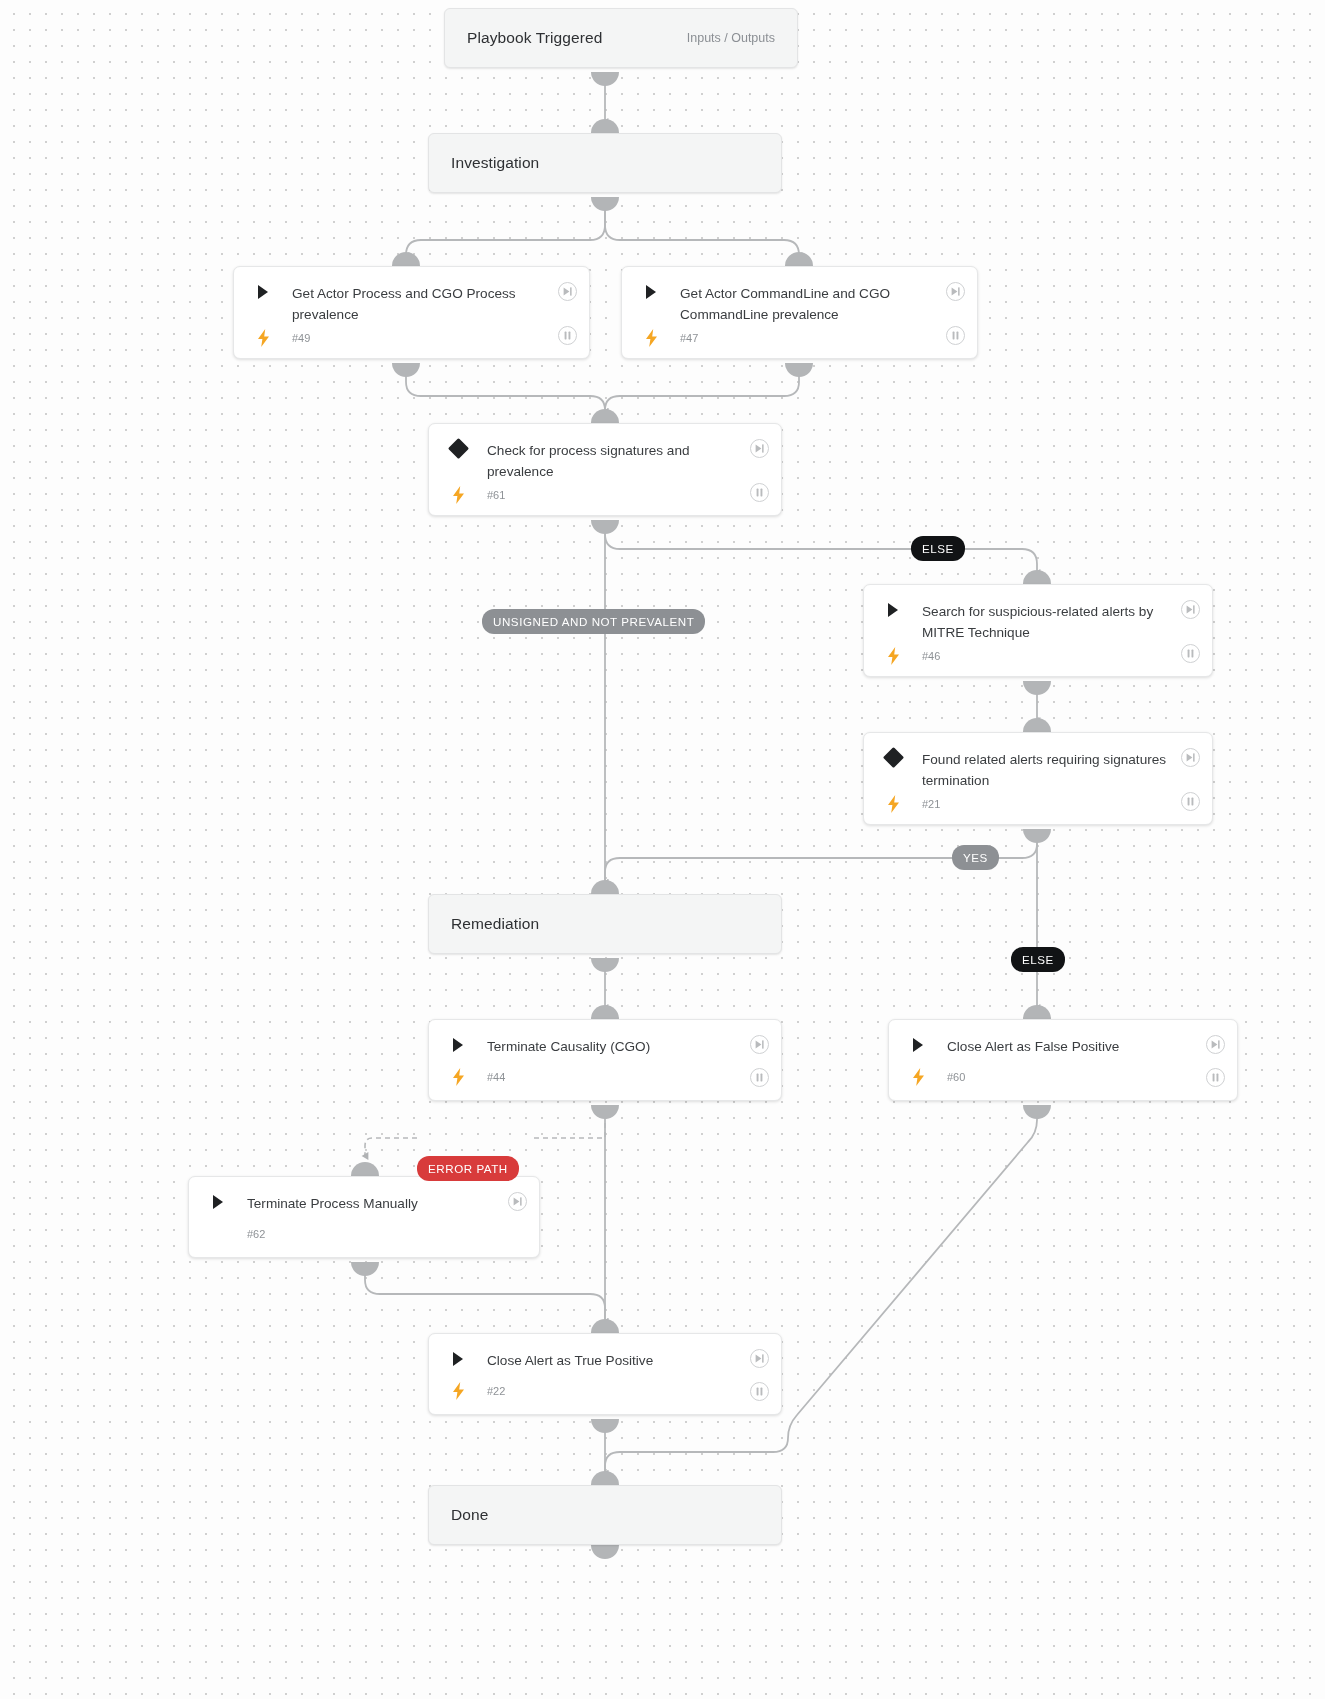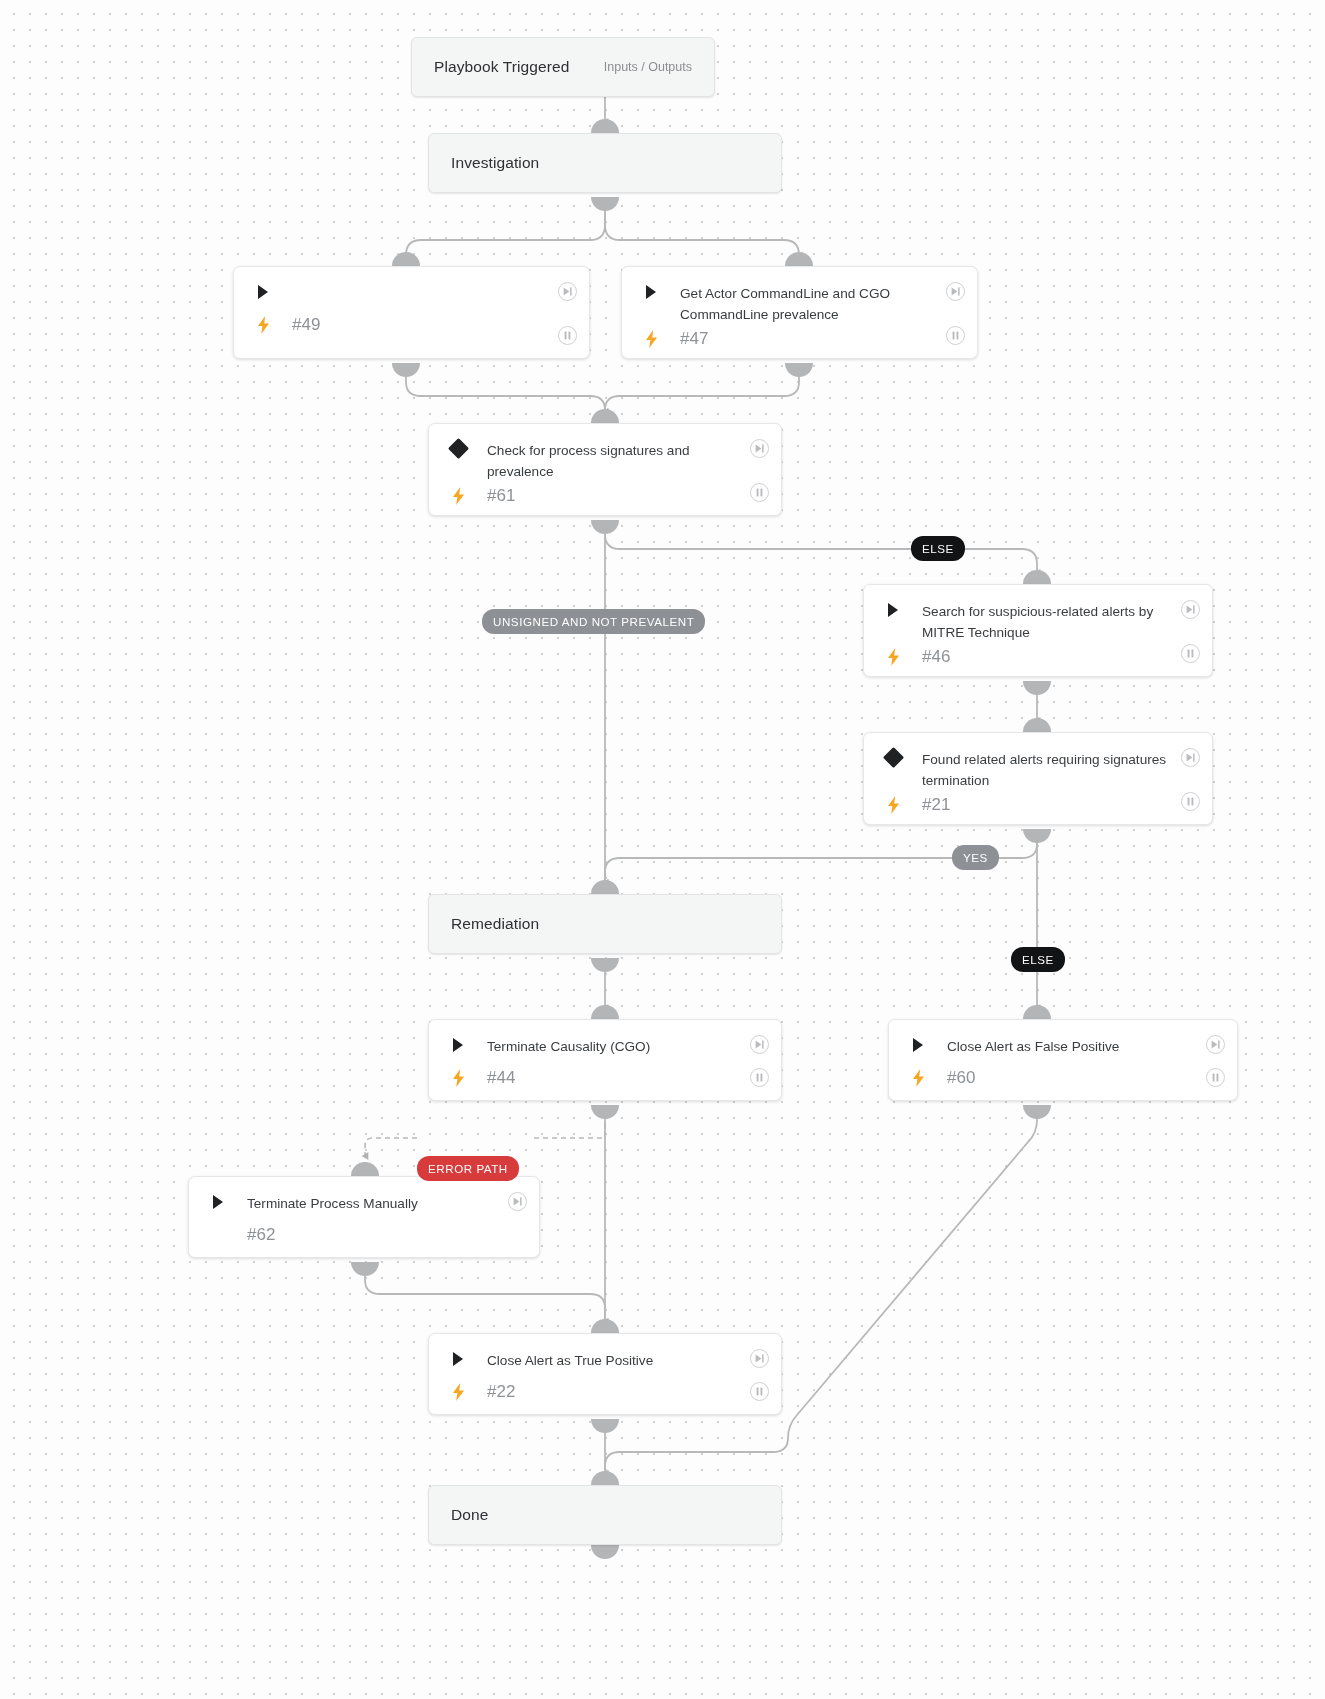--- a/index.html
+++ b/index.html
@@ -83,21 +83,21 @@
     min-height: 34px;
   }
   .task-bolt {
     width: 26px;
     flex: 0 0 26px;
     display: flex;
     align-items: center;
     justify-content: center;
   }
   .task-id {
-    font-size: 17px;
+    font-size: 11px;
     color: #8e9296;
     padding-left: 16px;
   }
 
   .corner-btn {
     position: absolute;
     width: 19px; height: 19px;
     border-radius: 50%;
     border: 1.3px solid #cfd1d3;
     background: #ffffff;
@@ -201,21 +201,21 @@
       <path d="M1023,1105 a14,14 0 0 0 28,0 z"></path>
       <path d="M351,1176 a14,14 0 0 1 28,0 z"></path>
       <path d="M351,1262 a14,14 0 0 0 28,0 z"></path>
       <path d="M591,1333 a14,14 0 0 1 28,0 z"></path>
       <path d="M591,1419 a14,14 0 0 0 28,0 z"></path>
       <path d="M591,1485 a14,14 0 0 1 28,0 z"></path>
       <path d="M591,1545 a14,14 0 0 0 28,0 z"></path>
     </g>
   </svg>
 
-  <div class="section-node" id="sec-0" style="left: 411px; top: 8px; width: 304px; height: 60px; margin-top: 29px;">
+  <div class="section-node" id="sec-0" style="left: 444px; top: 8px; width: 354px; height: 60px;">
     <span class="section-title">Playbook Triggered</span>
     <span class="section-sub">Inputs / Outputs</span>
   </div>
   <div class="section-node" id="sec-1" style="left: 428px; top: 133px; width: 354px; height: 60px;">
     <span class="section-title">Investigation</span>
     <span class="section-sub"></span>
   </div>
   <div class="section-node" id="sec-2" style="left: 428px; top: 894px; width: 354px; height: 60px;">
     <span class="section-title">Remediation</span>
     <span class="section-sub"></span>
@@ -226,20 +226,21 @@
   </div>
 
   <div id="task-host">
       <div class="task-node" style="left: 233px; top: 266px; width: 357px; height: 93px;">
         <div class="task-top">
           <span class="task-glyph">
             <svg width="14" height="16" viewBox="0 0 14 16">
               <path d="M2,1 L2,15 L12,8 Z" fill="#1f2123"></path>
             </svg>
           </span>
+          <span class="task-label">Get Actor Process and CGO Process prevalence</span>
         </div>
         <div class="task-bottom">
           <span class="task-bolt">
             <svg width="13" height="18" viewBox="0 0 13 18">
               <path d="M8.2,0 L1,10 L5.4,10 L4.2,18 L12,7.4 L7.2,7.4 Z" fill="#f5a623"></path>
             </svg>
           </span>
           <span class="task-id">#49</span>
         </div>
         <span class="corner-btn tr">

